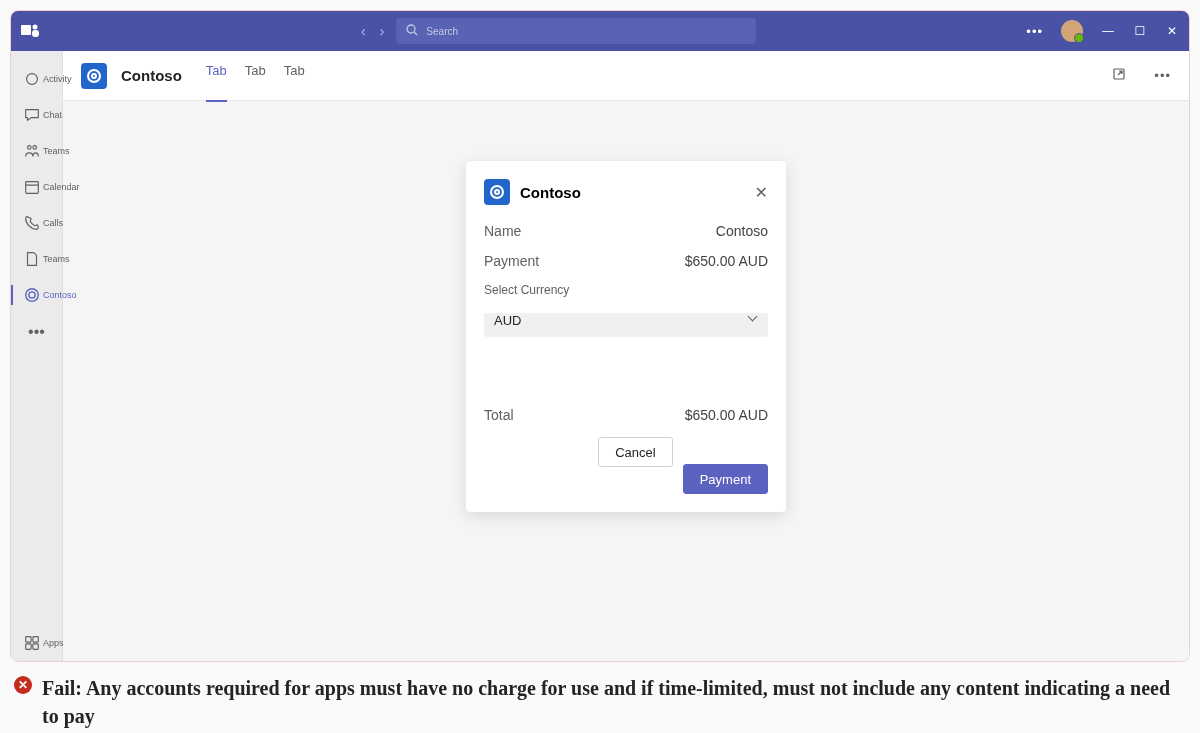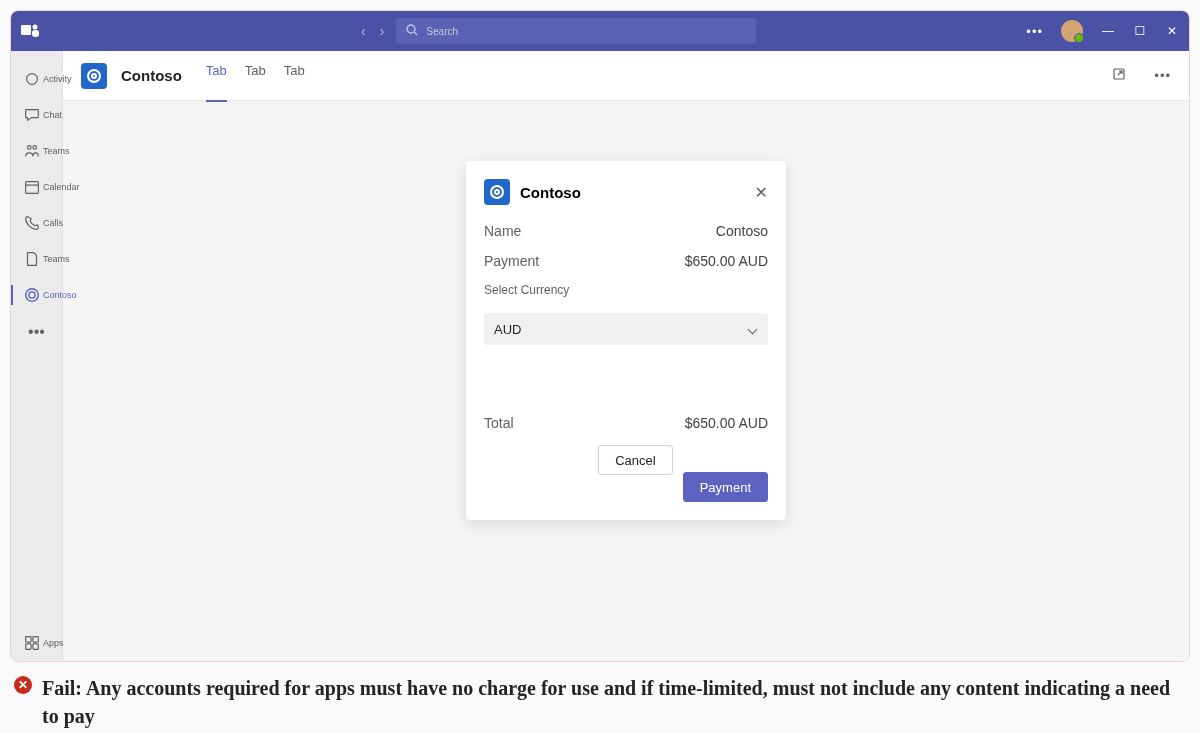--- a/index.html
+++ b/index.html
@@ -38,21 +38,21 @@
   .tabbar-action { color:#616161; font-size:13px; cursor:pointer; margin-left:14px;}
   .content { flex:1; position:relative; display:flex; justify-content:center; align-items:flex-start; padding-top:60px;}
   .dialog { width:320px; background:#fff; border-radius:4px; box-shadow:0 4px 16px rgba(0,0,0,0.12); padding:18px;}
   .dialog-header { display:flex; align-items:center; gap:10px; margin-bottom:18px;}
   .dialog-icon { width:26px; height:26px; border-radius:4px; background:#2266cc; display:flex; align-items:center; justify-content:center;}
   .dialog-title { font-weight:700; font-size:15px; flex:1;}
   .dialog-close { color:#616161; font-size:16px; cursor:pointer;}
   .dialog-row { display:flex; justify-content:space-between; margin-bottom:14px; font-size:14px; color:#424242;}
   .dialog-row .label { color:#616161;}
   .field-label { font-size:12px; color:#616161; margin-bottom:6px;}
-  .select { background:#f0f0f0; border:none; height:32px; width:100%; padding:0 10px; display:flex; align-items:center; justify-content:space-between; font-size:13px; color:#242424; cursor:pointer; border-radius:3px;margin-top:16px;}
+  .select { background:#f0f0f0; border:none; height:24px; width:100%; padding:0 10px; display:flex; align-items:flex-start; justify-content:space-between; font-size:13px; color:#242424; cursor:pointer; border-radius:3px;margin-top:16px;}
   .chev { border:solid #616161; border-width:0 1.5px 1.5px 0; display:inline-block; padding:3px; transform:rotate(45deg); margin-right:2px;}
   .dialog-gap { height:70px; }
   .dialog-footer { display:flex; justify-content:flex-end; gap:10px; margin-top:12px;}
   .btn { height:30px; padding:8px 16px; font-size:13px; border-radius:3px; cursor:pointer; display:flex; align-items:center;}
   .btn-secondary { background:#fff; border:1px solid #d1d1d1; color:#242424;}
   .btn-primary { background:#5b62c0; border:1px solid #5b62c0; color:#fff;margin-top:27px;}
   .fail-msg { display:flex; align-items:flex-start; gap:10px; padding:12px 4px; }
   .fail-icon { width:18px; height:18px; border-radius:50%; background:#c42b1c; color:#fff; display:flex; align-items:center; justify-content:center; font-size:12px; font-weight:700; flex-shrink:0; margin-top:2px;}
   .fail-text { font-size:20px; font-weight:600; color:#242424; line-height:1.4;font-family:Liberation Serif, serif;}
 </style>

